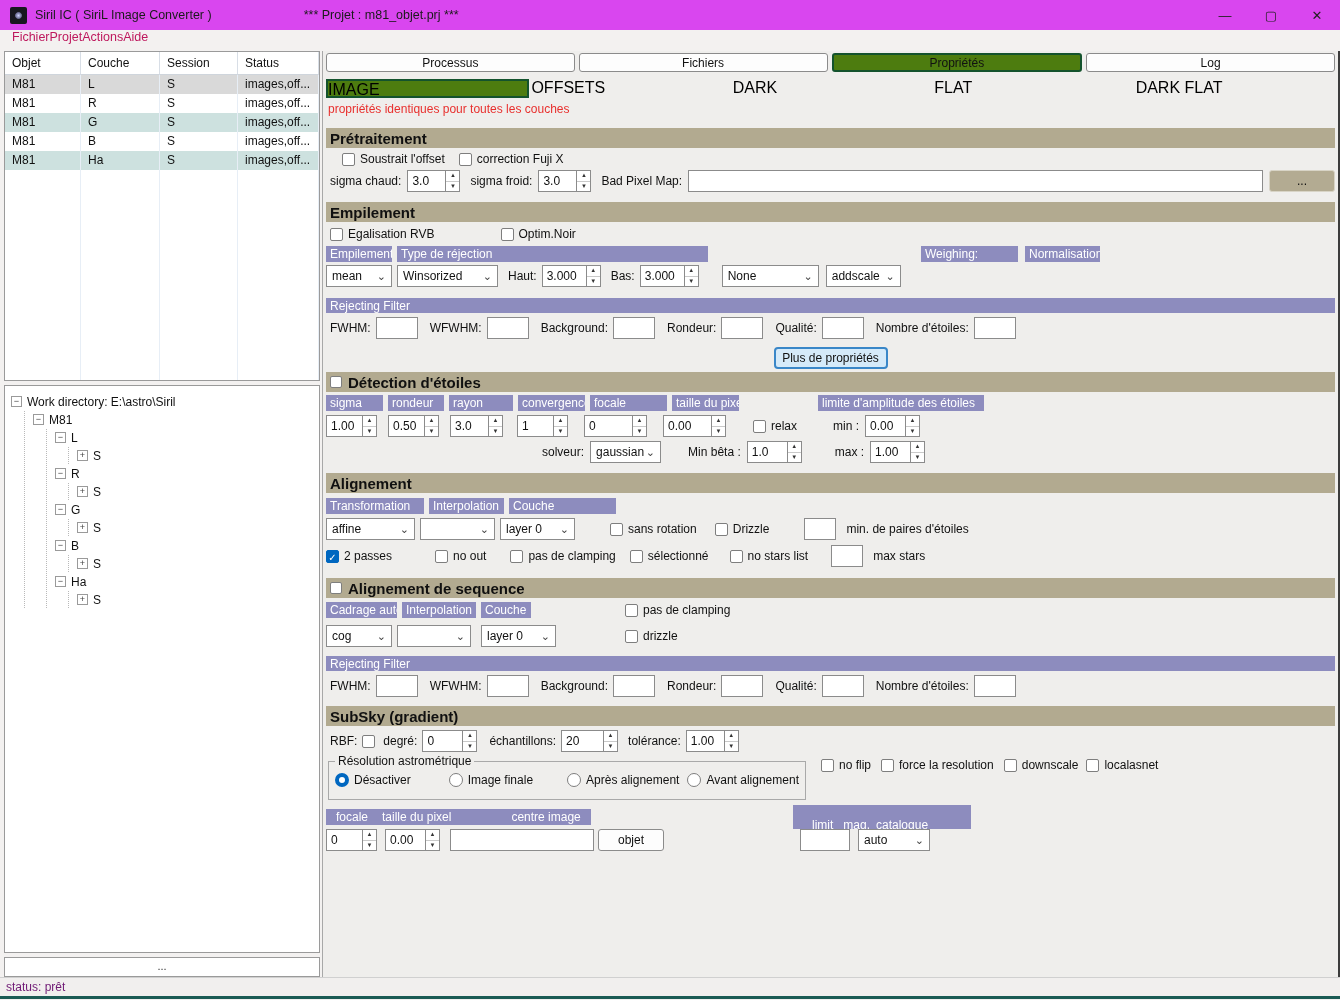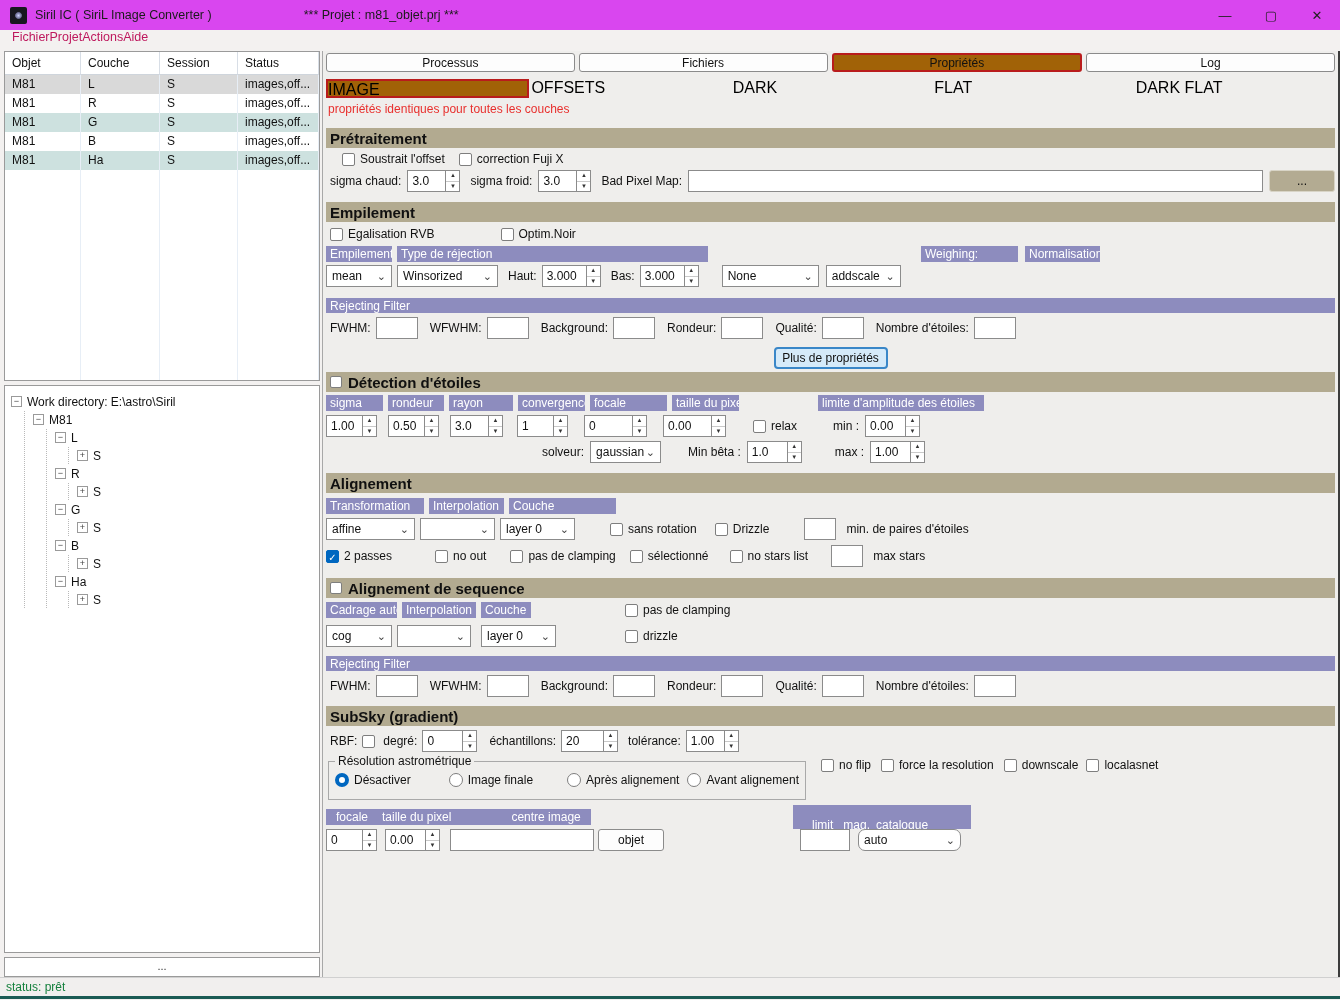--- a/index.html
+++ b/index.html
@@ -26,21 +26,21 @@
   .titem { display:flex; align-items:center; height:17px; margin-top:1px; }
   .tbox { width:11px; height:11px; border:1px solid #9a9a9a; background:#fff; margin-right:5px; flex:0 0 auto;
     display:flex; align-items:center; justify-content:center; font-size:9px; line-height:9px; color:#444; }
   .tbox.minus::before { content:"−"; } .tbox.plus::before { content:"+"; }
   .children { margin-left:13px; border-left:1px dotted #b9b9b9; padding-left:8px; }
   .morestrip { height:20px; margin-top:4px; border:1px solid #9a9a9a; background:#fff; text-align:center; font-size:11px; color:#333; line-height:16px; }
   .rightcol { flex:1; background:#efeeec; border-left:1px solid #a8a8a8; padding:0 3px; overflow:hidden; }
   .row { display:flex; align-items:center; }
   .tabsrow { margin-top:2px; gap:4px; }
   .tabsrow .tab { flex:1; height:19px; background:#fdfdfd; border:1px solid #8b8b8b; border-radius:3px; font-size:12px; color:#111; display:flex; align-items:center; justify-content:center; }
-  .tab.active { background:#a16207; border:2px solid #b91c1c; }
+  .tab.active { background:#4d7c0f; border:2px solid #14532d; }
   .subtabsrow { margin-top:7px; gap:2px; }
   .subtabsrow .tab { flex:1; height:19px; }
   .notice { margin-top:4px; font-size:12px; color:#e8302e; padding-left:2px; height:13px; }
   .shead { height:20px; background:#b2aa90; font-size:15px; font-weight:bold; color:#101010; display:flex; align-items:center; padding-left:4px; gap:6px; }
   .pbar { height:15px; background:#8d8cbe; color:#fff; font-size:12px; display:flex; align-items:center; padding-left:4px; gap:6px; }
   .plab { background:#8d8cbe; color:#fff; font-size:12px; height:16px; line-height:16px; padding:0 4px; white-space:nowrap; overflow:hidden; }
   .cbrow { display:flex; align-items:center; gap:5px; white-space:nowrap; }
   .cb { width:13px; height:13px; border:1px solid #7e7e7e; border-radius:2px; background:#fff; flex:0 0 auto; }
   .cb.on { background:#0067c0; border-color:#0067c0; color:#fff; font-size:10px; line-height:13px; text-align:center; }
   .cb.on::before { content:"✓"; }
@@ -55,21 +55,21 @@
   .arrows { width:15px; display:flex; flex-direction:column; border:1px solid #8b8b8b; background:#fff; }
   .au,.ad { flex:1; font-size:6px; line-height:9px; text-align:center; color:#333; }
   .au { border-bottom:1px solid #c9c9c9; } .au::before { content:"▲"; } .ad::before { content:"▼"; }
   .dd { height:22px; border:1px solid #8b8b8b; background:#fff; display:flex; align-items:center; justify-content:space-between; padding:0 5px; font-size:12px; color:#111; }
   .chev { font-size:11px; color:#444; line-height:10px; } .chev::before { content:"⌄"; }
   .btn { background:#fdfdfd; border:1px solid #8b8b8b; border-radius:3px; font-size:12px; color:#111; display:flex; align-items:center; justify-content:center; }
   .btn.blue { background:#d5eaf9; border:2px solid #3a87c8; border-radius:4px; }
   .btn.tan { background:#b3ab92; border:1px solid #d8d4c6; }
   fieldset.grp { border:1px solid #a9a9a9; padding:2px 6px 4px 6px; }
   fieldset.grp legend { font-size:12px; color:#111; padding:0 3px; }
-  .statusbar { height:19px; background:#f1efee; border-top:1px solid #d0d0d0; font-size:12px; color:#15803d; display:flex; align-items:center; padding-left:6px; }
+  .statusbar { height:19px; background:#f1efee; border-top:1px solid #d0d0d0; font-size:12px; color:#701a75; display:flex; align-items:center; padding-left:6px; }
   .bottomedge { height:3px; background:#1b5b54; } .w42 input{width:44px;} .w40{width:42px;}
 </style>
 </head>
 <body>
 
 <div class="titlebar">
   <span class="appicon"></span>
   <span class="titletext">Siril IC  ( SiriL Image Converter )</span>
   <span class="projtext">*** Projet : m81_objet.prj ***</span>
   <span class="winbtns">
@@ -613,21 +613,21 @@
       <span class="spin" style="margin-left:8px;">
           <input style="width: 40px;" value="0.00">
           <span class="arrows">
             <span class="au"></span>
             <span class="ad"></span>
           </span>
         </span>
       <input class="ti" style="width: 144px; margin-left: 10px;">
       <span class="btn" style="width:66px; height:22px; margin-left:4px;">objet</span>
       <input class="ti" style="width: 50px; margin-left: 136px;">
-      <span class="dd" style="width:103px; margin-left:8px;border-radius:7px;">
+      <span class="dd" style="width:72px; margin-left:8px;">
           <span>auto</span>
           <span class="chev"></span>
         </span>
     </div>
 
   </div>
 </div>
 
 <div class="statusbar">
   <span>status: prêt</span>

